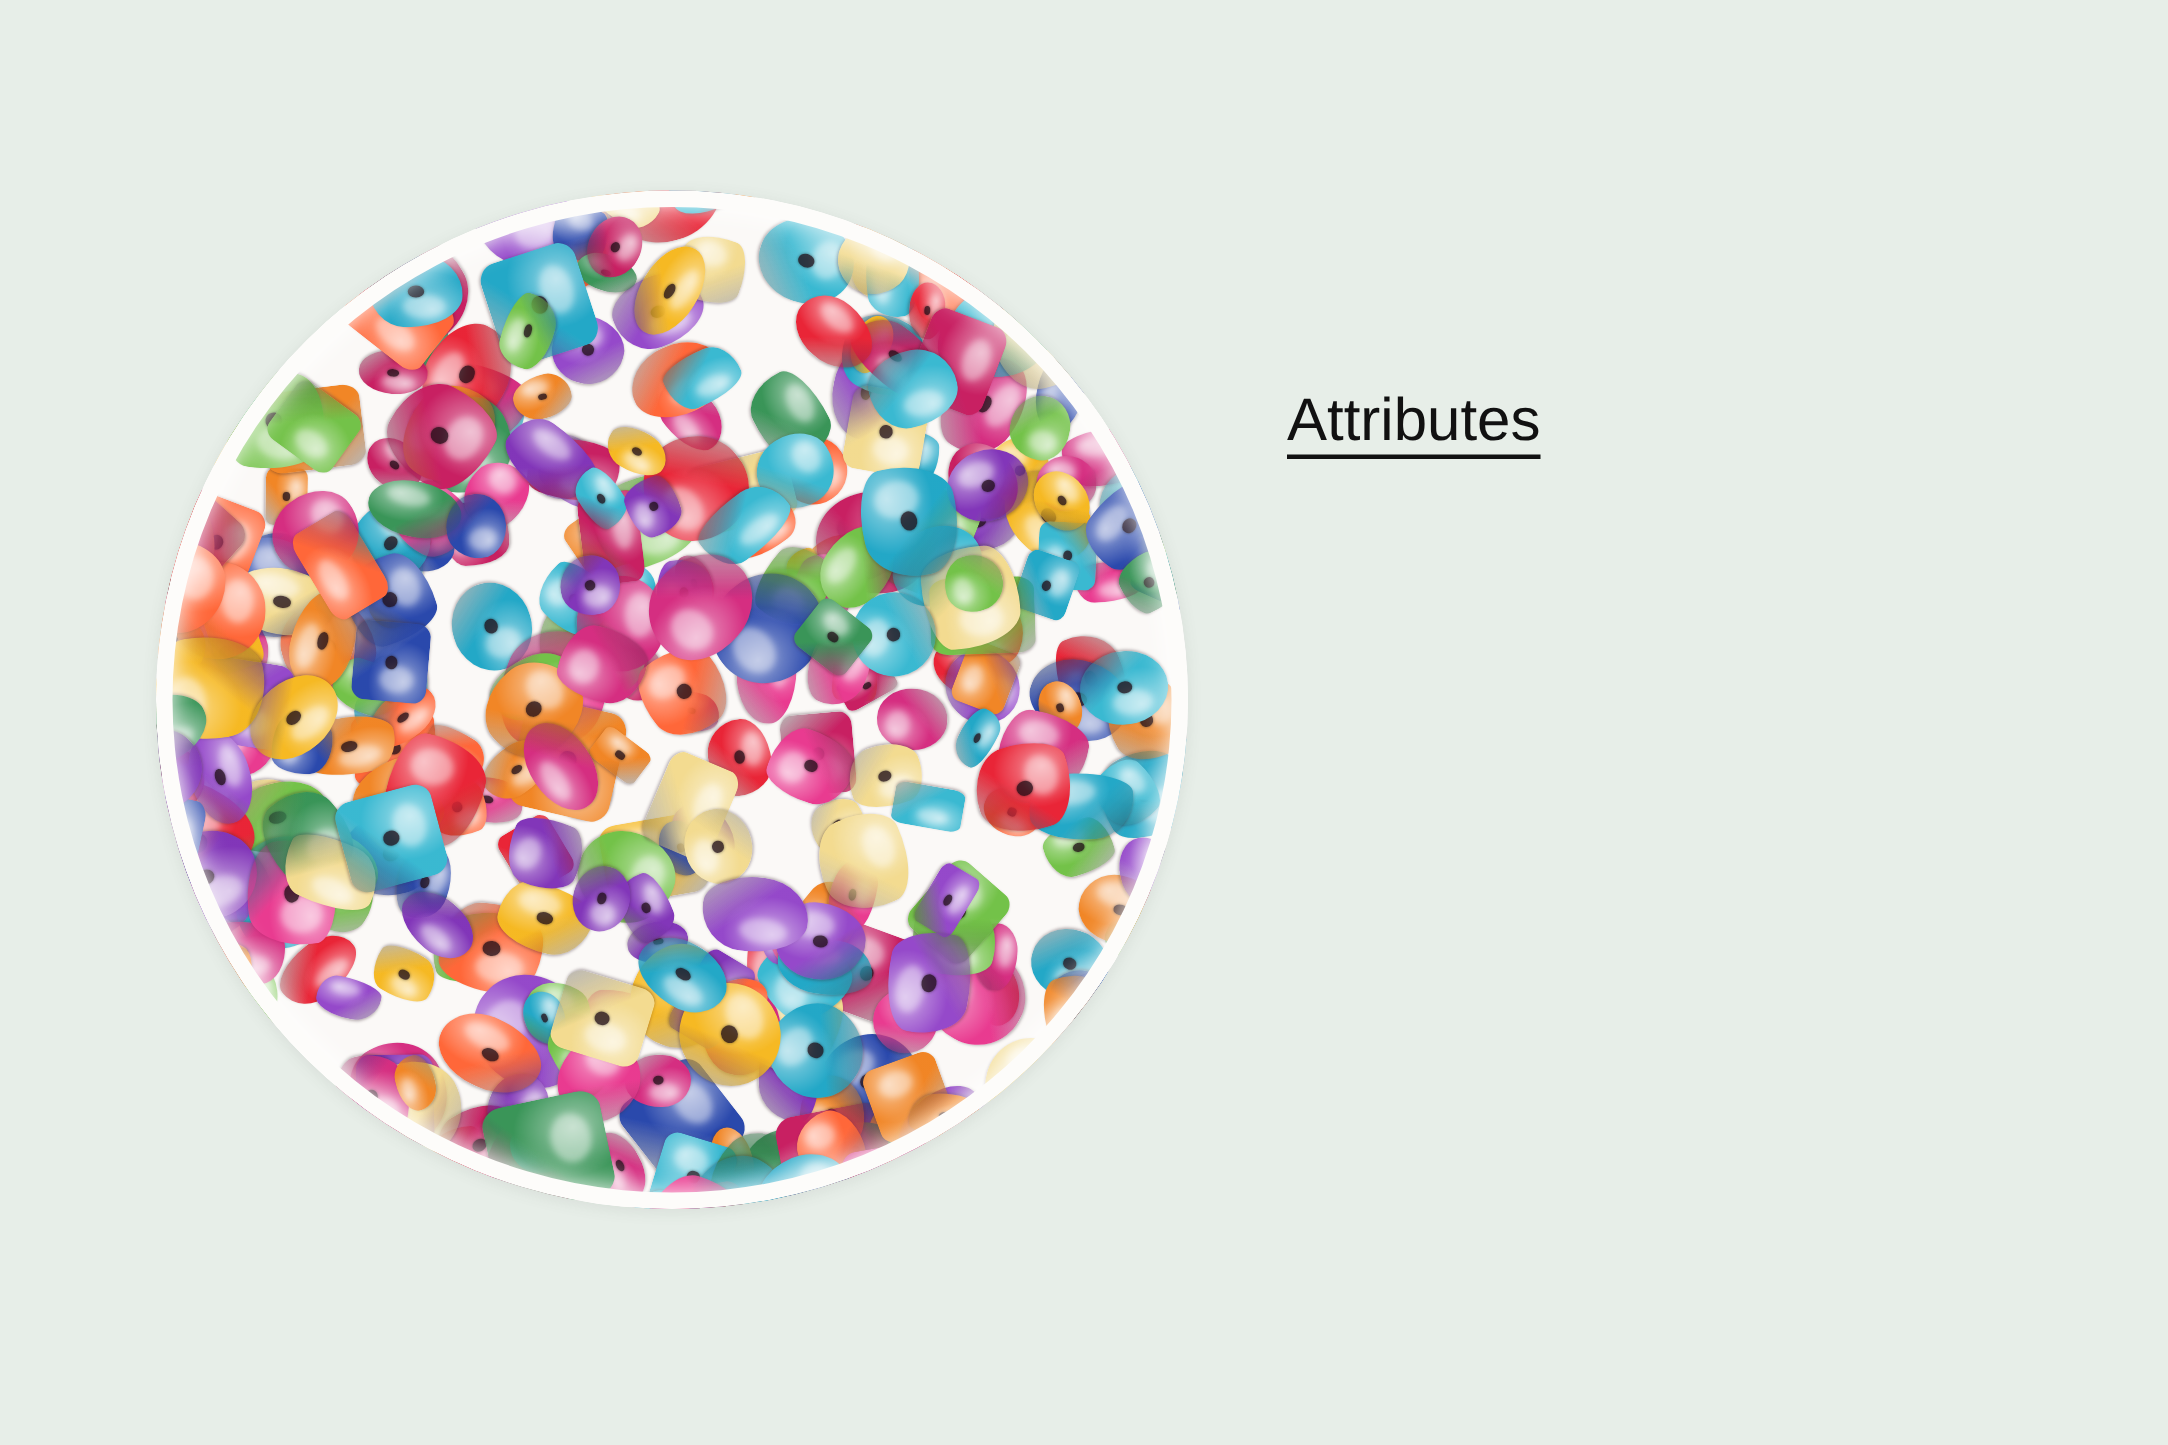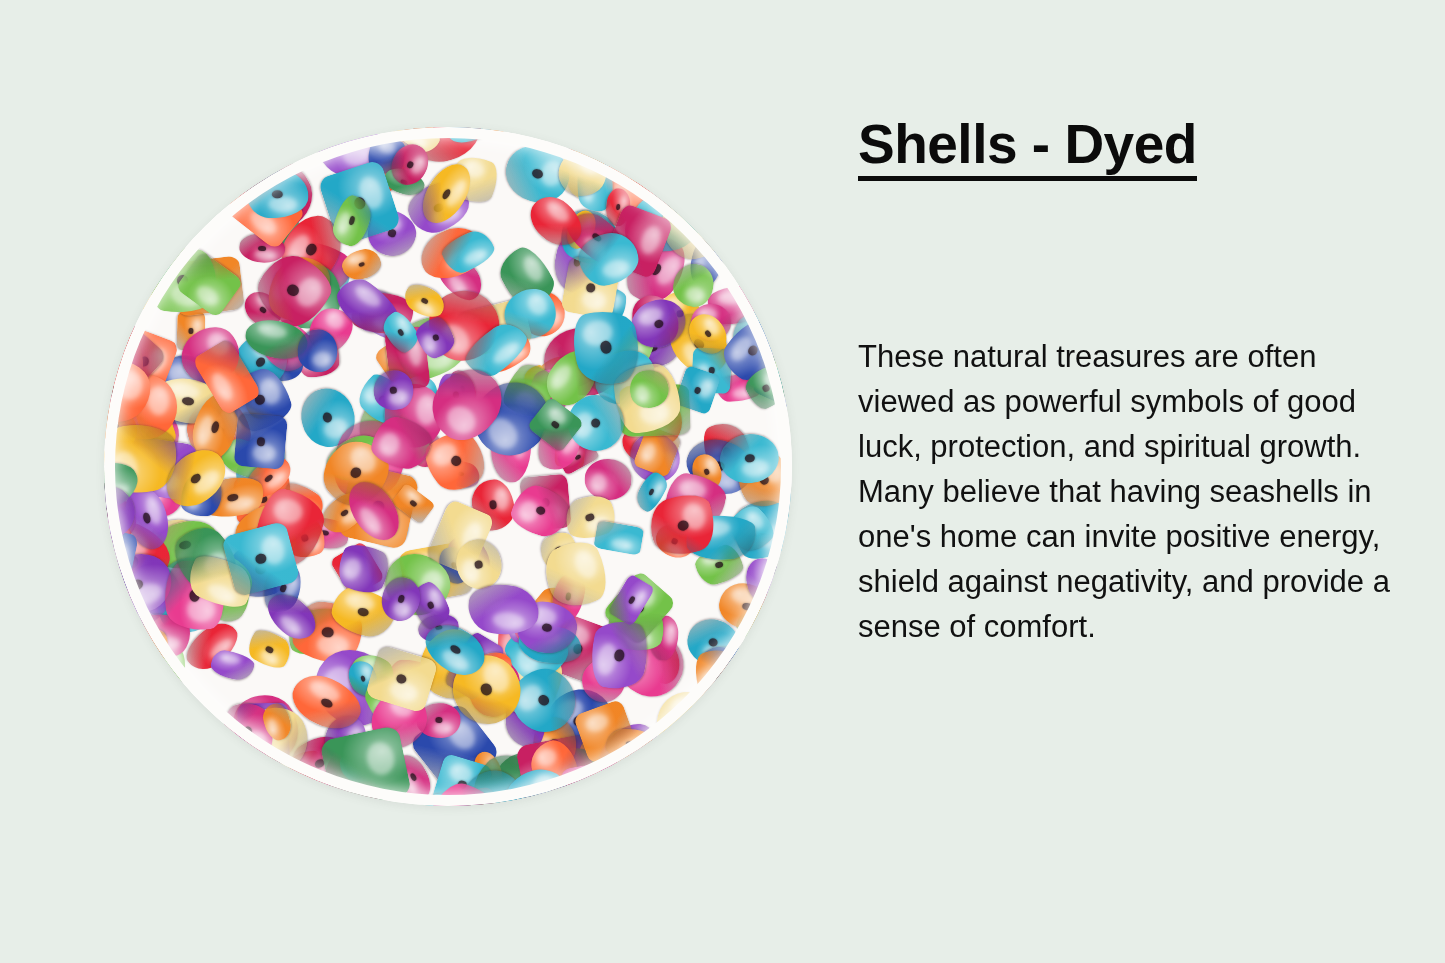--- a/index.html
+++ b/index.html
@@ -502,20 +502,19 @@
           <div class="bead holed" style="left: 91.7838%; top: 36.1238%; width: 5.34168%; height: 5.41288%; border-radius: 70% 30% 65% 35% / 35% 70% 30% 65%; transform: rotate(64deg); background: radial-gradient(at 32% 26%, rgba(255, 255, 255, 0.55), rgba(255, 255, 255, 0.05) 48%), linear-gradient(140deg, rgb(47, 143, 79) 0%, rgb(47, 143, 79) 55%, rgba(0, 0, 0, 0.28) 100%); z-index: 3;"></div>
           <div class="bead holed" style="left: 19.4798%; top: 58.4263%; width: 8.64236%; height: 9.32006%; border-radius: 18%; transform: rotate(75deg); background: radial-gradient(at 32% 26%, rgba(255, 255, 255, 0.55), rgba(255, 255, 255, 0.05) 48%), linear-gradient(140deg, rgb(47, 181, 207) 0%, rgb(47, 181, 207) 55%, rgba(0, 0, 0, 0.28) 100%); z-index: 3;"></div>
           <div class="bead" style="left: 28.9484%; top: 30.5235%; width: 5.6426%; height: 6.14094%; border-radius: 44% 56% 50% 48% / 52% 46% 54% 48%; transform: rotate(173deg); background: radial-gradient(at 32% 26%, rgba(255, 255, 255, 0.55), rgba(255, 255, 255, 0.05) 48%), linear-gradient(140deg, rgb(31, 63, 168) 0%, rgb(31, 63, 168) 55%, rgba(0, 0, 0, 0.28) 100%); z-index: 3;"></div>
           <div class="bead holed" style="left: 49.3742%; top: 75.5256%; width: 8.55005%; height: 5.39899%; border-radius: 18%; transform: rotate(121deg); background: radial-gradient(at 32% 26%, rgba(255, 255, 255, 0.55), rgba(255, 255, 255, 0.05) 48%), linear-gradient(140deg, rgb(123, 43, 181) 0%, rgb(123, 43, 181) 55%, rgba(0, 0, 0, 0.28) 100%); z-index: 2;"></div>
         </div>
     </div>
   </div>
 
   <div class="text-panel">
 
-    <h1 class="product-title">Shells - Dyed</h1>
-
-
-    <p class="attributes-body">These natural treasures are often viewed as powerful symbols of good luck, protection, and spiritual growth. Many believe that having seashells in one's home can invite positive energy, shield against negativity, and provide a sense of comfort.</p>
+
+    <h2 class="section-heading">Attributes</h2>
+
 
 
   </div>
 </div>
 
 </body></html>

